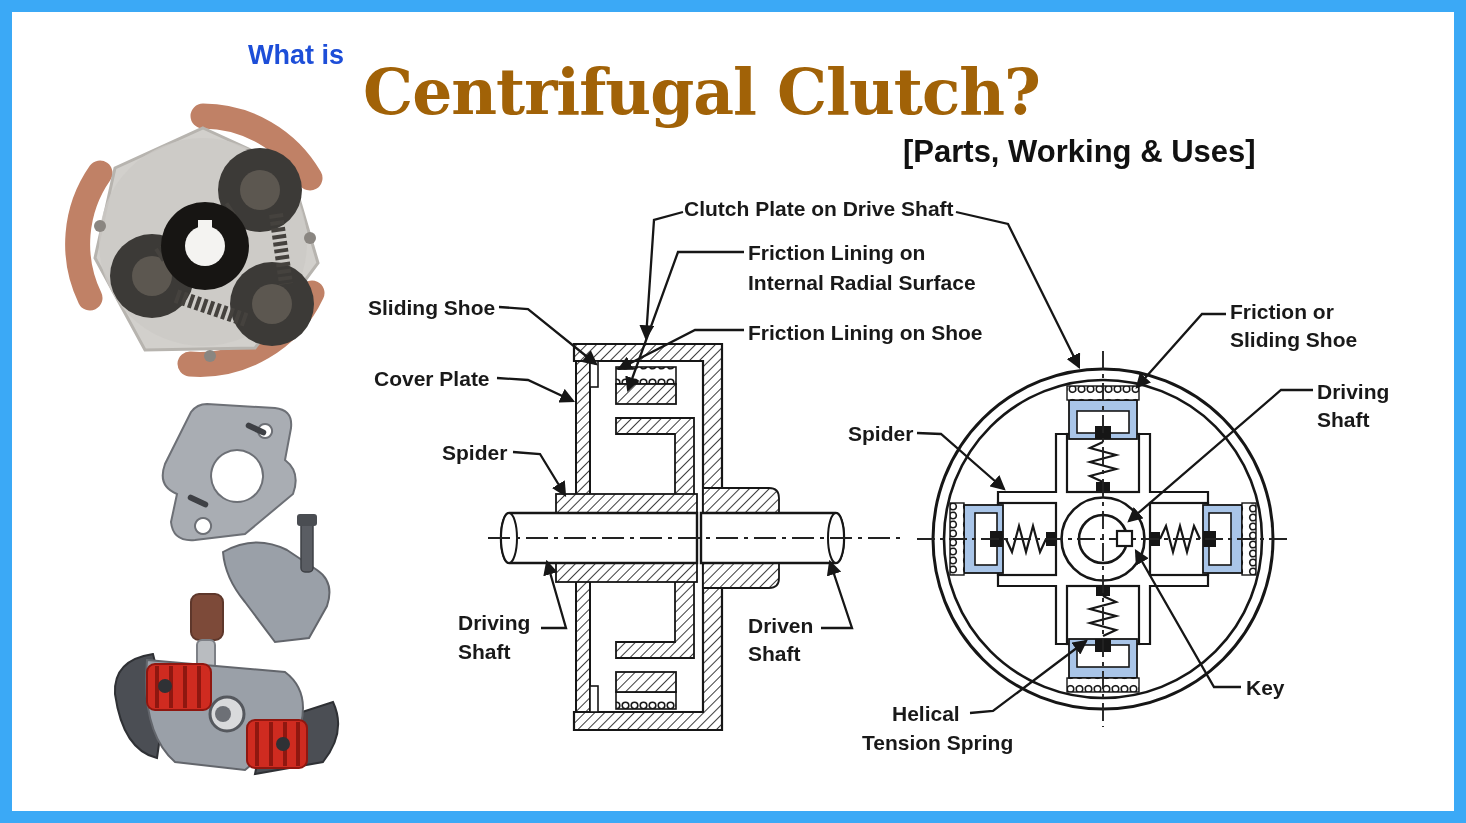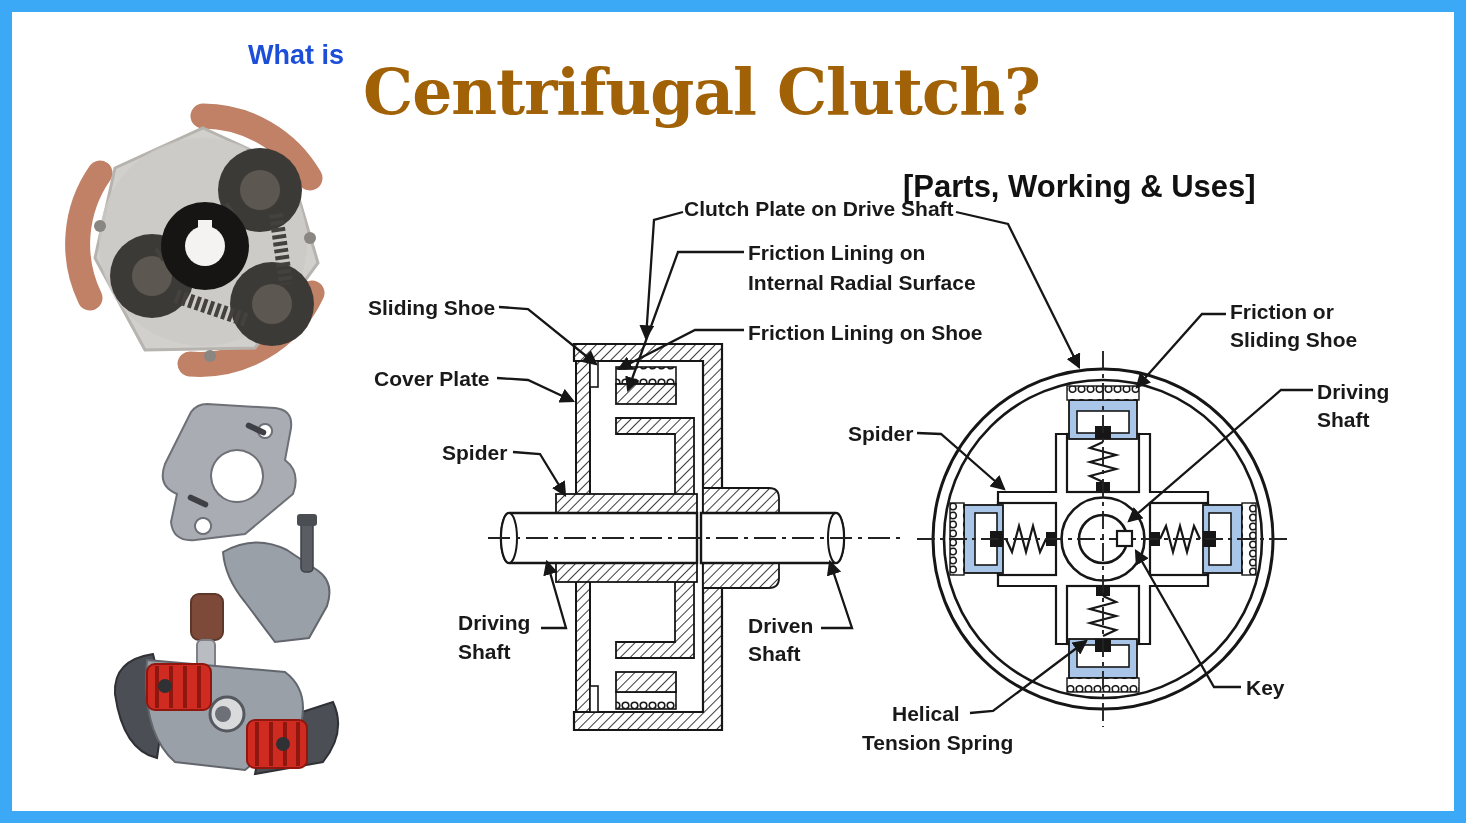--- a/index.html
+++ b/index.html
@@ -12,21 +12,20 @@
     position:absolute;left:248px;top:40px;font-size:27px;font-weight:700;color:#1d4ed8;
     letter-spacing:0px;
   }
   .title{
     position:absolute;left:363px;top:55px;font-family:"DejaVu Serif", serif;
     font-size:63px;font-weight:800;color:#a16207;letter-spacing:-1px;white-space:nowrap;
   }
   .subtitle{
     position:absolute;left:903px;top:134px;font-size:31px;font-weight:700;color:#111;
     white-space:nowrap;
-    margin-top:35px;
   }
   svg text{font-family:"Liberation Sans", sans-serif;font-weight:700;fill:#191919;}
   .dlabel{font-size:21px;}
   .photo{position:absolute;}
 </style>
 </head>
 <body>
 
 <div class="frame"></div>
 

